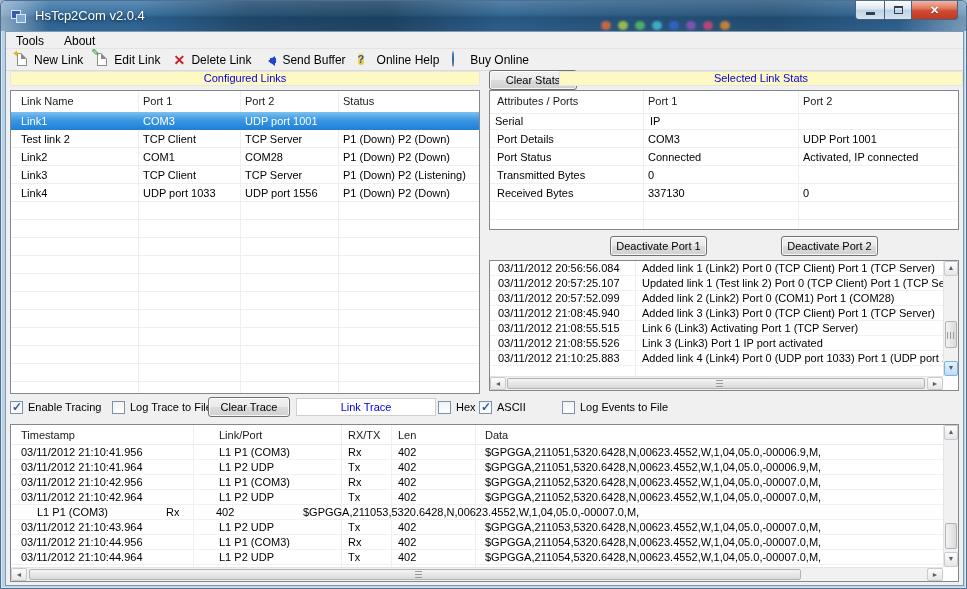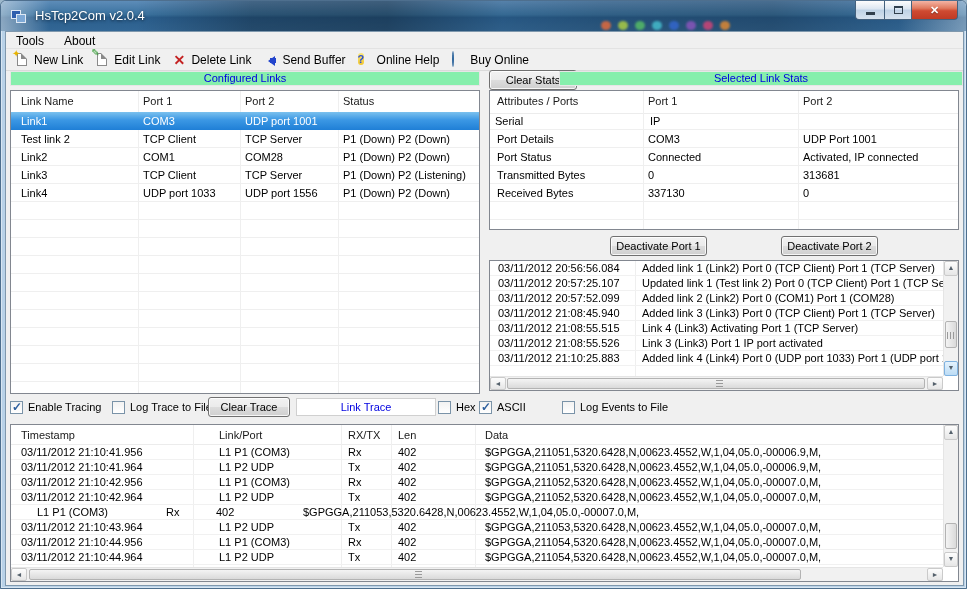--- a/index.html
+++ b/index.html
@@ -44,21 +44,21 @@
   .spark { position:absolute; left:-2px; top:-4px; color:#e8b400; font-size:10px; }
   .pencil { position:absolute; left:-3px; top:-5px; color:#2f9a2f; font-size:10px; transform:rotate(0deg); }
   .xred { color:#c42222; font-size:14px; font-weight:bold; line-height:16px; text-align:center; width:16px; }
   .arrow-left { position:absolute; left:1px; top:4px; width:0; height:0; border:5px solid transparent; border-right:7px solid #2244cc; }
   .arrow-left-bar { position:absolute; left:8px; top:6px; width:6px; height:5px; background:#2244cc; }
   .help-ic { width:14px; height:14px; margin:1px; background:linear-gradient(#fbe87a,#f0c62f); border-radius:3px; color:#2b4fd8; font-weight:bold; font-size:11px; text-align:center; line-height:14px; }
   .globe { width:13px; height:13px; margin:1.5px; border-radius:50%; border:1px solid #33699f;
     background: radial-gradient(circle at 35% 30%, #e8f4fd, #7db4e0 55%, #3f7cb6);
     box-shadow: inset 0 -2px 2px rgba(30,80,130,.5); }
   
-  .group-hd { position:absolute; background:#86efac; border:1px solid #e6e6e6; text-align:center; color:#0000e0; font-size:11px; line-height:13px; }
+  .group-hd { position:absolute; background:#fef9c3; border:1px solid #e6e6e6; text-align:center; color:#0000e0; font-size:11px; line-height:13px; }
   
   .btn { position:absolute; height:20px; border:1px solid #707070; border-radius:3px; font-size:11px; color:#000;
     background:linear-gradient(#f2f2f2,#ebebeb 50%,#dddddd 50%,#cfcfcf); text-align:center; line-height:18px;
     box-shadow: inset 0 0 0 1px rgba(255,255,255,.8); }
   
   .box { position:absolute; background:#fff; border:1px solid #828790; }
   .thead { position:absolute; left:0; top:0; right:0; height:23px; background:#fff; border-bottom:1px solid #ececec; display:flex; font-size:11px; color:#1a1a1a; }
   .th { line-height:20px; overflow:hidden; white-space:nowrap; }
   .tbody { position:absolute; left:0; right:0; background-image:repeating-linear-gradient(to bottom, transparent 0 17px, #efefef 17px 18px); }
   .tbody .row { display:flex; height:18px; line-height:18px; font-size:11px; color:#000; white-space:nowrap; }
@@ -241,21 +241,20 @@
             <div class="cell st-c2">UDP Port 1001</div>
           </div>
           <div class="row">
             <div class="cell st-c0">Port Status</div>
             <div class="cell st-c1">Connected</div>
             <div class="cell st-c2">Activated, IP connected</div>
           </div>
           <div class="row">
             <div class="cell st-c0">Transmitted Bytes</div>
             <div class="cell st-c1">0</div>
-            <div class="cell st-c2">313681</div>
           </div>
           <div class="row">
             <div class="cell st-c0">Received Bytes</div>
             <div class="cell st-c1">337130</div>
             <div class="cell st-c2">0</div>
           </div>
         </div>
     </div>
 
     <div class="btn" style="left:604px; top:204px; width:97px;">Deactivate Port 1</div>
@@ -277,21 +276,21 @@
           <div class="ev-row">
             <div class="cell ev-c0">03/11/2012 20:57:52.099</div>
             <div class="cell ev-c1">Added link 2 (Link2) Port 0 (COM1) Port 1 (COM28)</div>
           </div>
           <div class="ev-row">
             <div class="cell ev-c0">03/11/2012 21:08:45.940</div>
             <div class="cell ev-c1">Added link 3 (Link3) Port 0 (TCP Client) Port 1 (TCP Server)</div>
           </div>
           <div class="ev-row">
             <div class="cell ev-c0">03/11/2012 21:08:55.515</div>
-            <div class="cell ev-c1">Link 4 (Link3) Activating Port 1 (TCP Server)</div>
+            <div class="cell ev-c1">Link 6 (Link3) Activating Port 1 (TCP Server)</div>
           </div>
           <div class="ev-row">
             <div class="cell ev-c0">03/11/2012 21:08:55.526</div>
             <div class="cell ev-c1">Link 3 (Link3) Port 1 IP port activated</div>
           </div>
           <div class="ev-row">
             <div class="cell ev-c0">03/11/2012 21:10:25.883</div>
             <div class="cell ev-c1">Added link 4 (Link4) Port 0 (UDP port 1033) Port 1 (UDP port 1556)</div>
           </div>
         </div>

